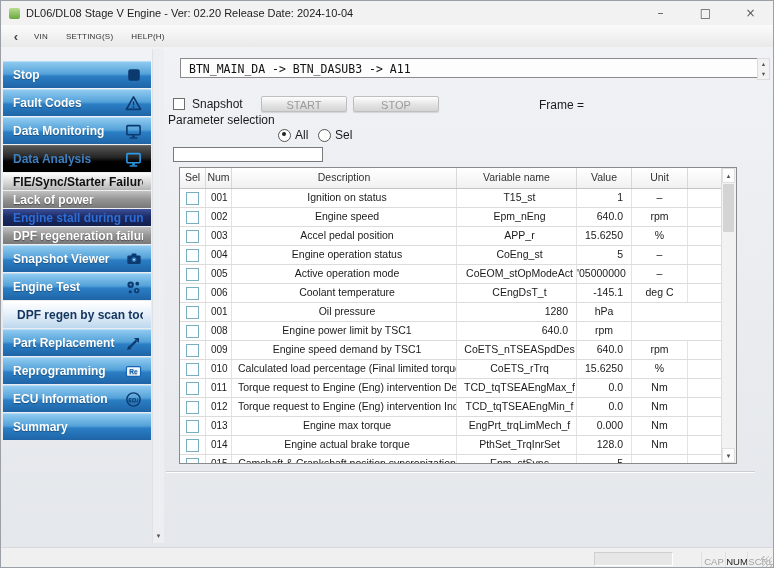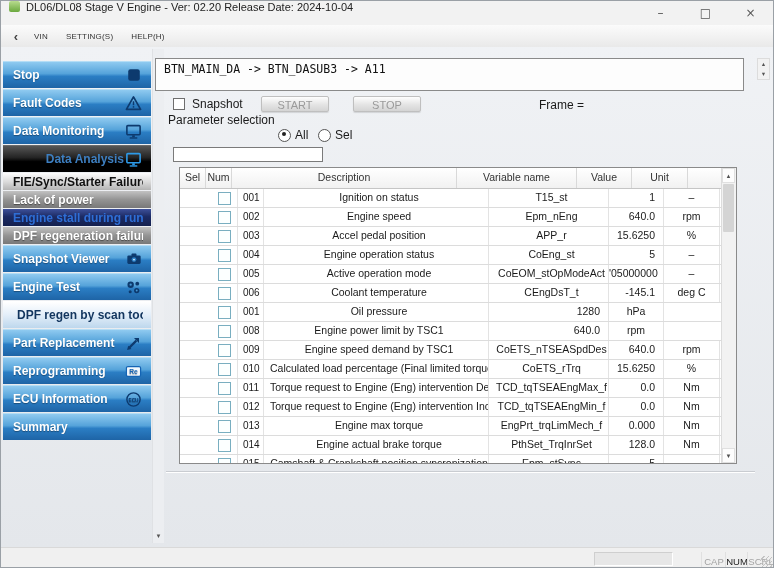--- a/index.html
+++ b/index.html
@@ -1,69 +1,69 @@
 <!DOCTYPE html>
 <html><head>
 <meta charset="utf-8">
 <style>
   html,body{margin:0;padding:0;background:#fff;}
   body{width:774px;height:568px;font-family:"Liberation Sans",sans-serif;-webkit-font-smoothing:antialiased;}
   .app{position:relative;width:772px;height:566px;border:1px solid #9aa0a6;background:#eef0f3;overflow:hidden;}
 
   
-  .titlebar{position:absolute;left:0;top:0;width:100%;height:24px;background:#f2f2f2;border-bottom:1px solid #e3e3e3;display:flex;align-items:flex-start;}
+  .titlebar{position:absolute;left:0;top:0;width:100%;height:24px;background:#f2f2f2;border-bottom:1px solid #e3e3e3;display:flex;align-items:center;}
   .app-icon{width:11px;height:11px;margin:0 6px 0 8px;border-radius:2px;background:linear-gradient(#b8dc8e,#6ba83e);}
   .title-text{font-size:11px;color:#222;}
   .win-controls{position:absolute;right:0;top:0;height:24px;display:flex;}
   .win-btn{width:45px;height:24px;border:0;background:transparent;color:#555;font-size:12px;line-height:24px;text-align:center;padding:0;font-family:"DejaVu Sans",sans-serif;}
 
   
   .menubar{position:absolute;left:0;top:24px;width:100%;height:22px;background:linear-gradient(#fbfbfb,#e9e9e9);border-bottom:1px solid #d6d6d6;display:flex;align-items:center;}
   .back-icon{width:18px;margin-left:6px;color:#444;font-size:13px;font-weight:bold;text-align:center;}
   .menu-item{font-size:8px;color:#333;margin:0 9px;letter-spacing:.2px;}
 
   
   .content{position:absolute;left:0;top:46px;width:772px;height:500px;background:linear-gradient(#f0f2f5,#e4e7eb);}
 
   
   .sidebar{position:absolute;left:2px;top:14px;width:148px;display:flex;flex-direction:column;}
   .sb-item{position:relative;display:flex;align-items:center;margin-bottom:1px;padding:0 8px 0 10px;cursor:pointer;}
   .sb-item .sb-label{flex:1;font-weight:bold;font-size:12px;white-space:nowrap;overflow:hidden;}
   .sb-icon{width:19px;height:18px;display:flex;align-items:center;justify-content:center;}
   .primary{height:26px;background:linear-gradient(#8fcaf0 0%,#55a3da 45%,#2b7ec4 55%,#1e64a6 100%);border-top:1px solid #b5ddf5;color:#fff;text-shadow:0 1px 1px rgba(0,0,0,.35);}
   .primary .sb-icon{color:#0d3a6e;}
-  .selected{height:26px;background:linear-gradient(#565656 0%,#232323 45%,#000 60%,#000 100%);border-top:1px solid #6a6a6a;color:#3d7fc1;text-shadow:none;text-align:right;}
+  .selected{height:26px;background:linear-gradient(#565656 0%,#232323 45%,#000 60%,#000 100%);border-top:1px solid #6a6a6a;color:#3d7fc1;text-shadow:none;}
   .selected .sb-icon{color:#2d9ae8;}
   .sub-silver{height:17px;background:linear-gradient(#fdfdfd,#dcdcdc 50%,#b4b4b4);color:#111;font-size:11.5px;}
   .sub-gray{height:17px;background:linear-gradient(#c2c2c2,#949494 50%,#787878);color:#fff;text-shadow:0 1px 1px rgba(0,0,0,.45);}
   .sub-active{height:17px;background:linear-gradient(#3d509a 0%,#1c2b64 45%,#14204f 100%);color:#2e6ed6;}
   .light{height:26px;background:linear-gradient(#ffffff,#e3eef9 50%,#bdd7ed);border-top:1px solid #fff;color:#12355e;padding-left:14px;}
   .sb-scroll{position:absolute;left:151px;top:2px;width:11px;height:494px;background:#eceef1;border-left:1px solid #dfe1e4;}
   .sb-scroll .dn{position:absolute;left:1px;bottom:4px;width:9px;text-align:center;font-size:6px;color:#555;}
 
   
-  .breadcrumb{position:absolute;left:154px;top:11px;width:589px;height:33px;background:#fdfdfd;border:1px solid #8a8a8a;font-family:"DejaVu Sans Mono",monospace;font-size:11.5px;color:#111;line-height:20px;padding-left:8px;box-sizing:border-box;}
+  .breadcrumb{position:absolute;left:179px;top:11px;width:589px;height:20px;background:#fdfdfd;border:1px solid #8a8a8a;font-family:"DejaVu Sans Mono",monospace;font-size:11.5px;color:#111;line-height:20px;padding-left:8px;box-sizing:border-box;}
   .main-spin{position:absolute;right:3px;top:11px;width:13px;height:22px;background:#f2f2f2;border:1px solid #dcdcdc;box-sizing:border-box;}
   .main-spin span{display:block;height:10px;text-align:center;font-size:5.5px;color:#555;line-height:10px;}
 
   .ctl-label{position:absolute;font-size:12px;color:#1a1a1a;}
   .cb-box{position:absolute;width:12px;height:12px;border:1px solid #6e6e6e;background:#fff;box-sizing:border-box;}
-  .push-btn{position:absolute;width:68px;height:16px;background:linear-gradient(#fefefe,#e6e6e6 50%,#d4d4d4);border:1px solid #bfbfbf;border-radius:2px;font-size:11px;color:#9a9a9a;text-align:center;line-height:15px;box-shadow:0 1px 1px rgba(0,0,0,.12);}
+  .push-btn{position:absolute;width:86px;height:16px;background:linear-gradient(#fefefe,#e6e6e6 50%,#d4d4d4);border:1px solid #bfbfbf;border-radius:2px;font-size:11px;color:#9a9a9a;text-align:center;line-height:15px;box-shadow:0 1px 1px rgba(0,0,0,.12);}
   .radio{position:absolute;display:flex;align-items:center;font-size:12px;color:#1a1a1a;}
   .radio .rb{width:11px;height:11px;border:1px solid #555;border-radius:50%;background:#fff;margin-right:4px;position:relative;}
   .radio .rb.on::after{content:"";position:absolute;left:2.5px;top:2.5px;width:4px;height:4px;border-radius:50%;background:#222;}
   .find-input{position:absolute;left:172px;top:100px;width:150px;height:15px;border:1px solid #7a7a7a;background:#fff;box-sizing:border-box;font-size:11px;padding:0 3px;}
   .find-btn{position:absolute;left:332px;top:100px;width:40px;height:16px;background:linear-gradient(#fdfdfd,#e8e8e8 50%,#d8d8d8);border:1px solid #aaa;font-size:10.5px;color:#222;text-align:center;line-height:15px;margin-top:39px;}
 
   
   .tbl{position:absolute;left:178px;top:120px;width:558px;height:297px;background:#fff;border:1px solid #8a8a8a;box-sizing:border-box;overflow:hidden;}
   .tgrid{display:grid;grid-template-columns:26px 26px 225px 120px 55px 56px 1fr;}
   .th{height:20px;background:linear-gradient(#ffffff,#f1f1f1);border-bottom:1px solid #c5c5c5;}
   .th .hc{font-size:10.5px;color:#333;text-align:center;line-height:19px;border-right:1px solid #d9d9d9;overflow:hidden;white-space:nowrap;}
-  .trow{height:18px;border-bottom:1px solid #dcdcdc;padding-left:32px;}
+  .trow{height:18px;border-bottom:1px solid #dcdcdc;}
   .trow .c{font-size:10.5px;color:#1a1a1a;line-height:17px;border-right:1px solid #e3e3e3;overflow:hidden;white-space:nowrap;box-sizing:border-box;}
   .c.sel{display:flex;align-items:center;justify-content:center;}
   .c .cb{width:11px;height:11px;border:1px solid #79aec0;background:#fcffff;}
   .c.num{padding-left:5px;font-size:10px;}
   .c.desc,.c.var{padding-left:6px;text-align:center;}
   .c.val{text-align:right;padding-right:8px;}
   .c.unit{text-align:center;}
   .c.filler{border-right:none;}
   .tbl-scroll{position:absolute;right:0;top:0;width:14px;height:100%;background:#f2f2f2;border-left:1px solid #dcdcdc;}
   .tbl-scroll .ar{position:absolute;left:0;width:13px;height:15px;background:#fdfdfd;border:1px solid #e0e0e0;box-sizing:border-box;text-align:center;font-size:6px;color:#505050;line-height:14px;}

